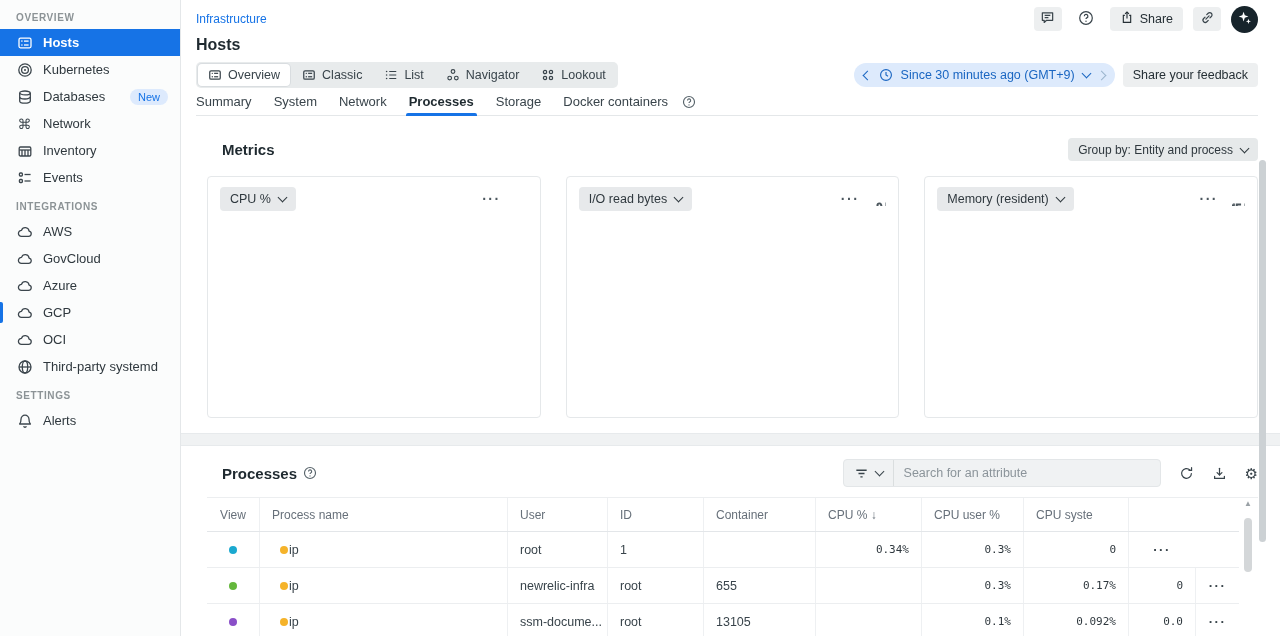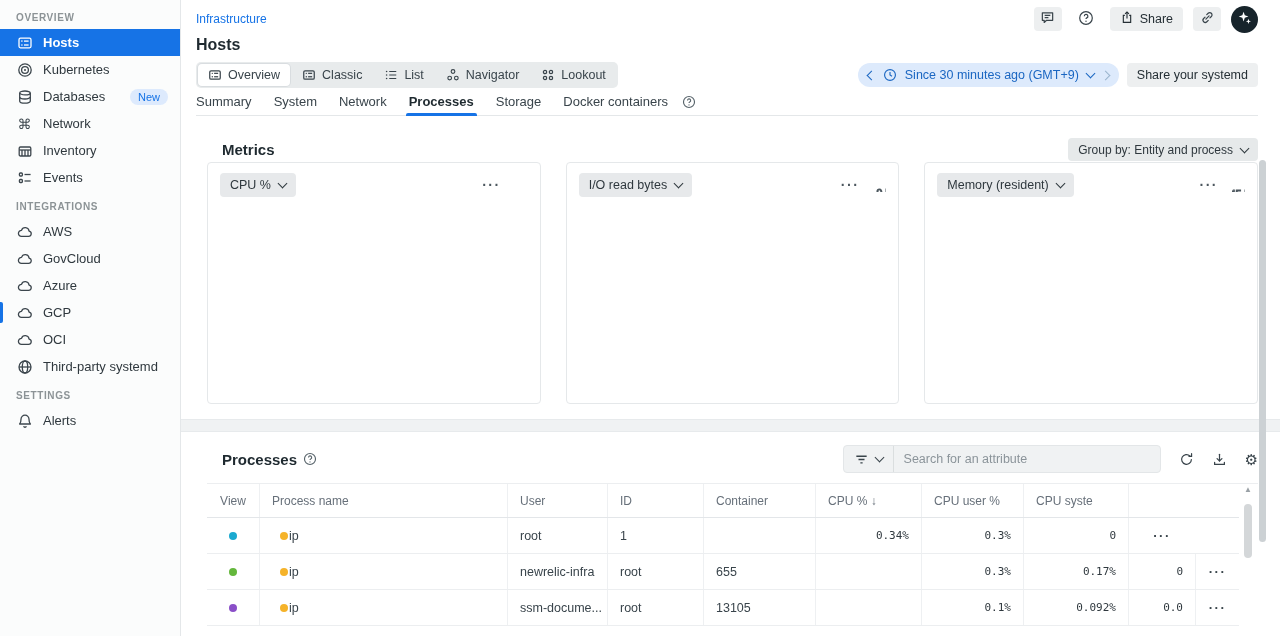--- a/index.html
+++ b/index.html
@@ -44,21 +44,21 @@
   .tab.active{font-weight:700;color:#1f2a30;}
   .tab.active::after{content:"";position:absolute;left:-3px;right:-3px;bottom:-1px;height:3px;background:#1673e6;border-radius:2px 2px 0 0;}
   .tab-help{color:#57636a;display:flex;align-items:center;cursor:pointer;}
   
   .content{flex:1;overflow:hidden;position:relative;background:#fff;}
   section{padding:0 22px 0 26px;}
   .sec-head{display:flex;justify-content:space-between;align-items:center;}
   h2{font-size:15px;color:#1f2a30;margin:0 0 0 15px;font-weight:700;}
   .metrics-section .sec-head{margin-top:22px;}
   .groupby{display:flex;align-items:center;gap:8px;background:#e6e9ea;border:none;border-radius:4px;height:23px;padding:0 10px;font-size:12px;color:#2f383e;cursor:pointer;font-family:inherit;}
-  .charts{display:flex;gap:25px;margin-top:1px;}
+  .charts{display:flex;gap:25px;margin-top:15px;}
   .chart-card{flex:1;min-width:0;border:1px solid #e5e8ea;border-radius:4px;background:#fff;height:242px;box-sizing:border-box;padding:10px 12px 0;}
   .chart-head{display:flex;justify-content:space-between;align-items:center;}
   .chart-pill{display:flex;align-items:center;gap:8px;background:#e7e9eb;border:none;border-radius:4px;height:24px;padding:0 10px;font-size:12.5px;color:#2f383e;cursor:pointer;font-family:inherit;}
   .chart-actions{display:flex;align-items:center;gap:14px;color:#4c575e;}
   .dots{font-size:14px;letter-spacing:1.5px;cursor:pointer;line-height:1;font-weight:700;color:#4c575e;}
   .chart-svg{display:block;margin-top:2px;}
   .divider-band{height:11px;background:#f0f2f3;border-top:1px solid #e7eaec;border-bottom:1px solid #e7eaec;margin-top:15px;}
   .proc-section .sec-head{margin-top:13px;}
   .proc-head-left{display:flex;align-items:center;gap:6px;color:#57636a;}
   .proc-tools{display:flex;align-items:center;gap:18px;}
@@ -324,21 +324,21 @@
             <span class="icn-slot" style="display:flex">
                 <svg width="14" height="14" viewBox="0 0 16 16" fill="none" stroke="currentColor" stroke-width="1.3">
                   <circle cx="8" cy="8" r="6.2"></circle>
                   <path d="M8 4.6V8l2.3 1.4"></path>
                 </svg>
               </span>
             <span>Since 30 minutes ago (GMT+9)</span>
             <span class="chev down"></span>
             <span class="chev right dim"></span>
           </div>
-          <button class="pill-btn">Share your systemd</button>
+          <button class="pill-btn">Share your feedback</button>
         </div>
       </div>
       <nav class="tabs">
         <div class="tabs-inner" id="tabs">
             <div class="tab">Summary</div>
             <div class="tab">System</div>
             <div class="tab">Network</div>
             <div class="tab active">Processes</div>
             <div class="tab">Storage</div>
             <div class="tab">Docker containers</div>

